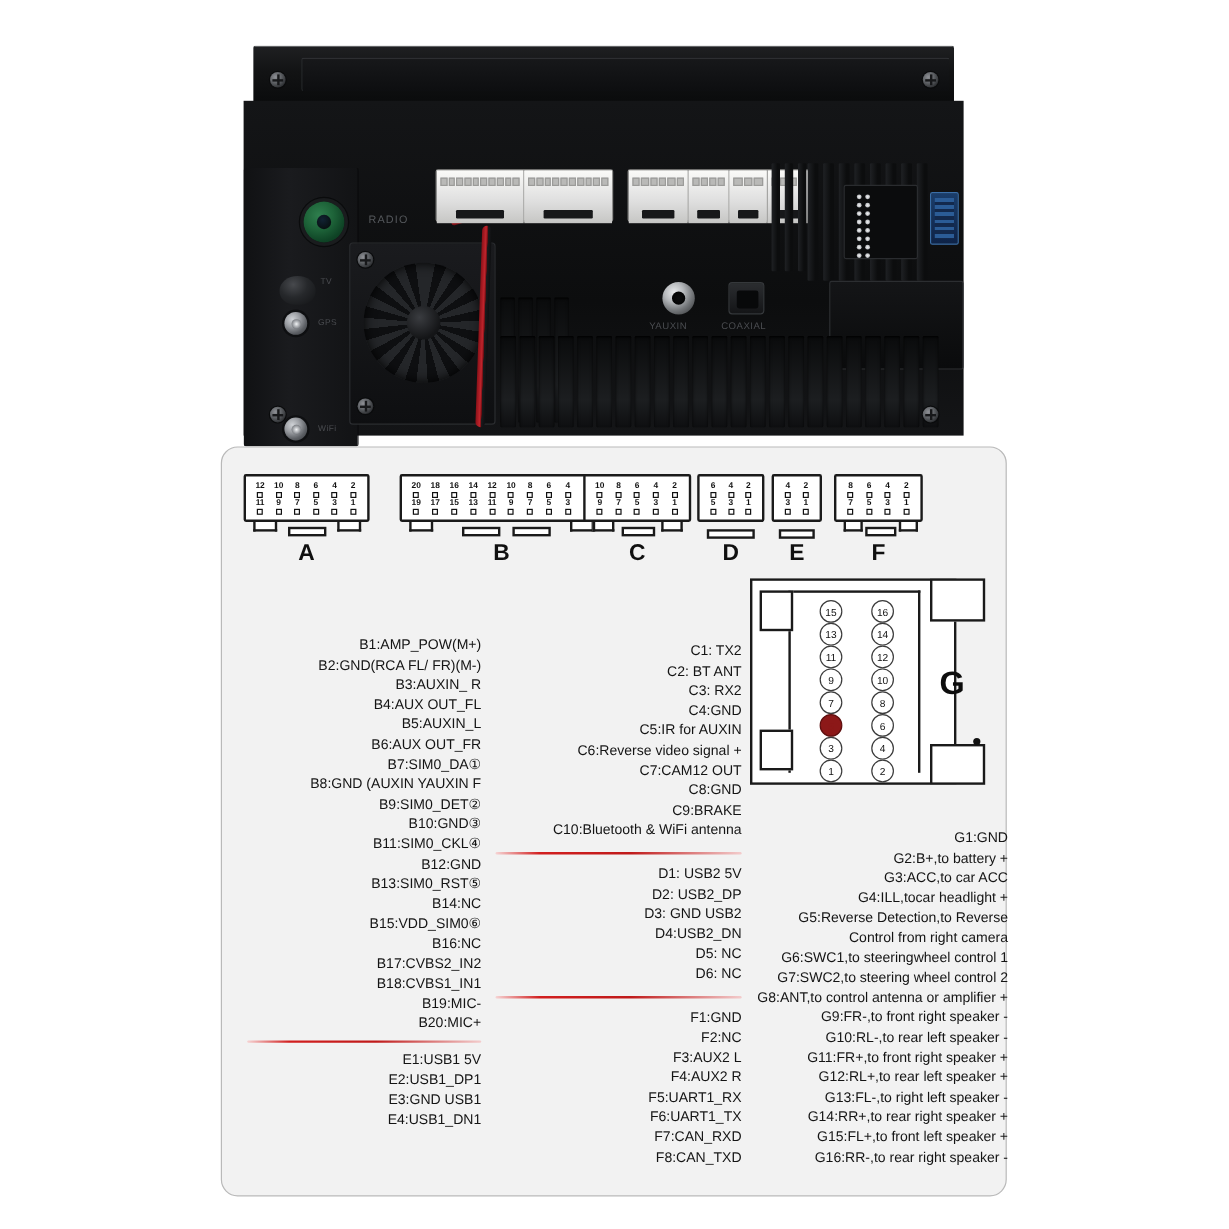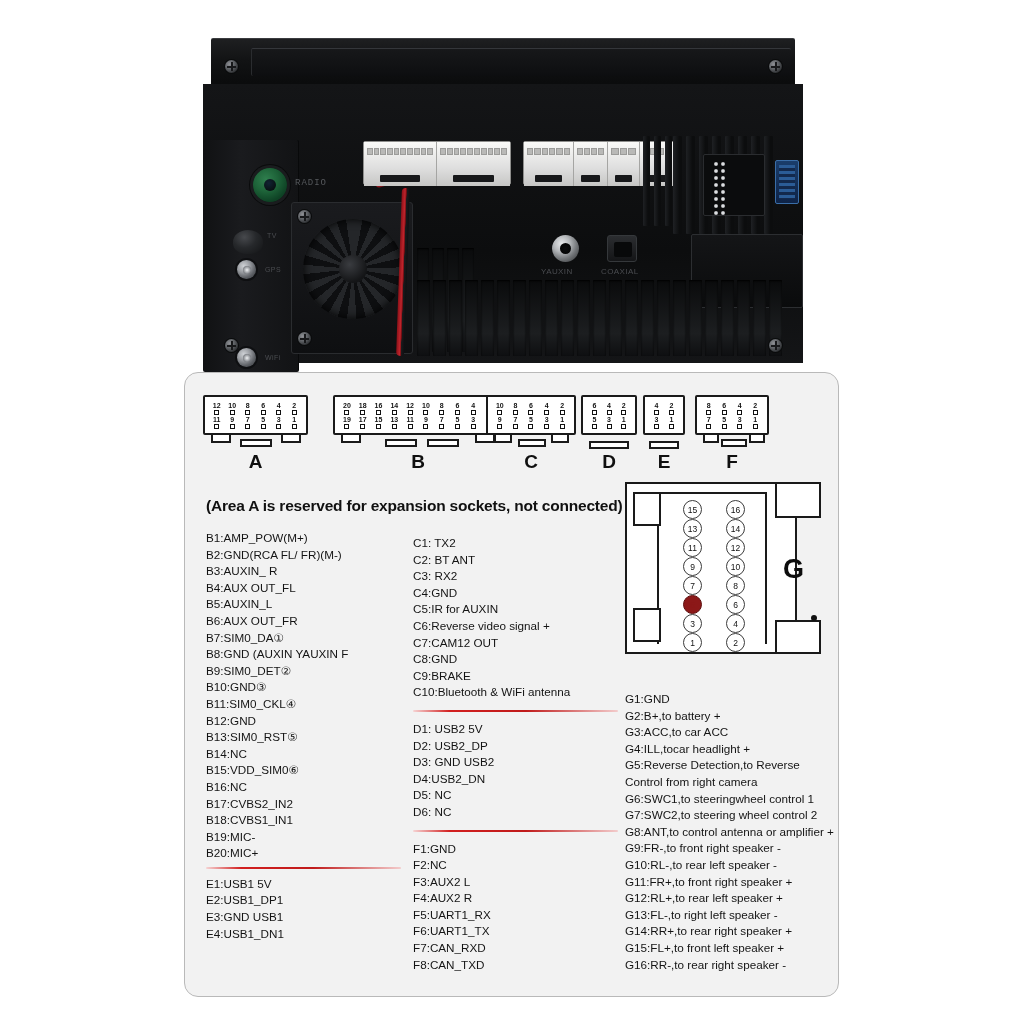--- a/index.html
+++ b/index.html
@@ -71,21 +71,22 @@
   .sma::after {
     content: ""; position: absolute; left: 5.5px; top: 5.5px; width: 8px; height: 8px;
     border-radius: 50%; background: radial-gradient(circle,#f0f2f4 0%,#8d9095 60%,#3a3d40 100%);
   }
   .lbl-tiny {
     position: absolute; color: #4a4c50; font-size: 7px; letter-spacing: .4px;
     font-family: "Liberation Sans", sans-serif; white-space: nowrap;
   }
   .lbl-radio {
     position: absolute; color: #55585c; font-size: 9px; letter-spacing: 1px;
-    font-family: Liberation Mono, monospace;
+    font-family: Liberation Sans, sans-serif;
+    margin-left: 12px;
   }
 
   .fan-housing {
     position: absolute; left: 88px; top: 118px; width: 122px; height: 152px;
     background: linear-gradient(180deg,#1a1b1e,#0e0f11);
     border: 1px solid #2a2c2f; border-radius: 3px;
   }
   .fan-disc {
     position: absolute; left: 11px; top: 16px; width: 100px; height: 100px; border-radius: 50%;
     background:
@@ -228,21 +229,21 @@
     font-size: 19px; font-weight: 700; color: #101010;
     font-family: "Liberation Sans", sans-serif;
   }
 
   .note {
     position: absolute; left: 21px; top: 124px;
     font-size: 15.5px; font-weight: 700; color: #111;
     font-family: "Liberation Sans", sans-serif; letter-spacing: -.2px;
   }
 
-  .col { position: absolute; }
+  .col { position: absolute; text-align: right; }
   .pinline {
     font-size: 11.7px; color: #141414; line-height: 16.6px;
     font-family: "Liberation Sans", sans-serif; white-space: nowrap;
   }
   .hr-red {
     height: 2px; margin: 5px 0 7px 0;
     background: linear-gradient(90deg,#f6d4d4 0%,#d21f1f 18%,#c01b1b 55%,#f3cccc 100%);
     border-radius: 1px;
   }
 
@@ -774,21 +775,20 @@
               </div>
           </div>
         </div>
       </div>
       <div class="conn-tab" style="left:8px;top:40px;width:16px;"></div>
       <div class="conn-tab" style="left:26px;top:44px;width:26px;border-top:2px solid #1a1a1a;"></div>
       <div class="conn-tab" style="left:54px;top:40px;width:16px;"></div>
       <div class="conn-letter" style="top:56px;">F</div>
     </div>
 
-    <div class="note">(Area A is reserved for expansion sockets, not connected)</div>
 
     <div class="col" style="left:21px;top:157px;width:195px;">
       <div class="pinline">B1:AMP_POW(M+)</div>
       <div class="pinline">B2:GND(RCA FL/ FR)(M-)</div>
       <div class="pinline">B3:AUXIN_ R</div>
       <div class="pinline">B4:AUX OUT_FL</div>
       <div class="pinline">B5:AUXIN_L</div>
       <div class="pinline">B6:AUX OUT_FR</div>
       <div class="pinline">B7:SIM0_DA①</div>
       <div class="pinline">B8:GND (AUXIN YAUXIN F</div>

